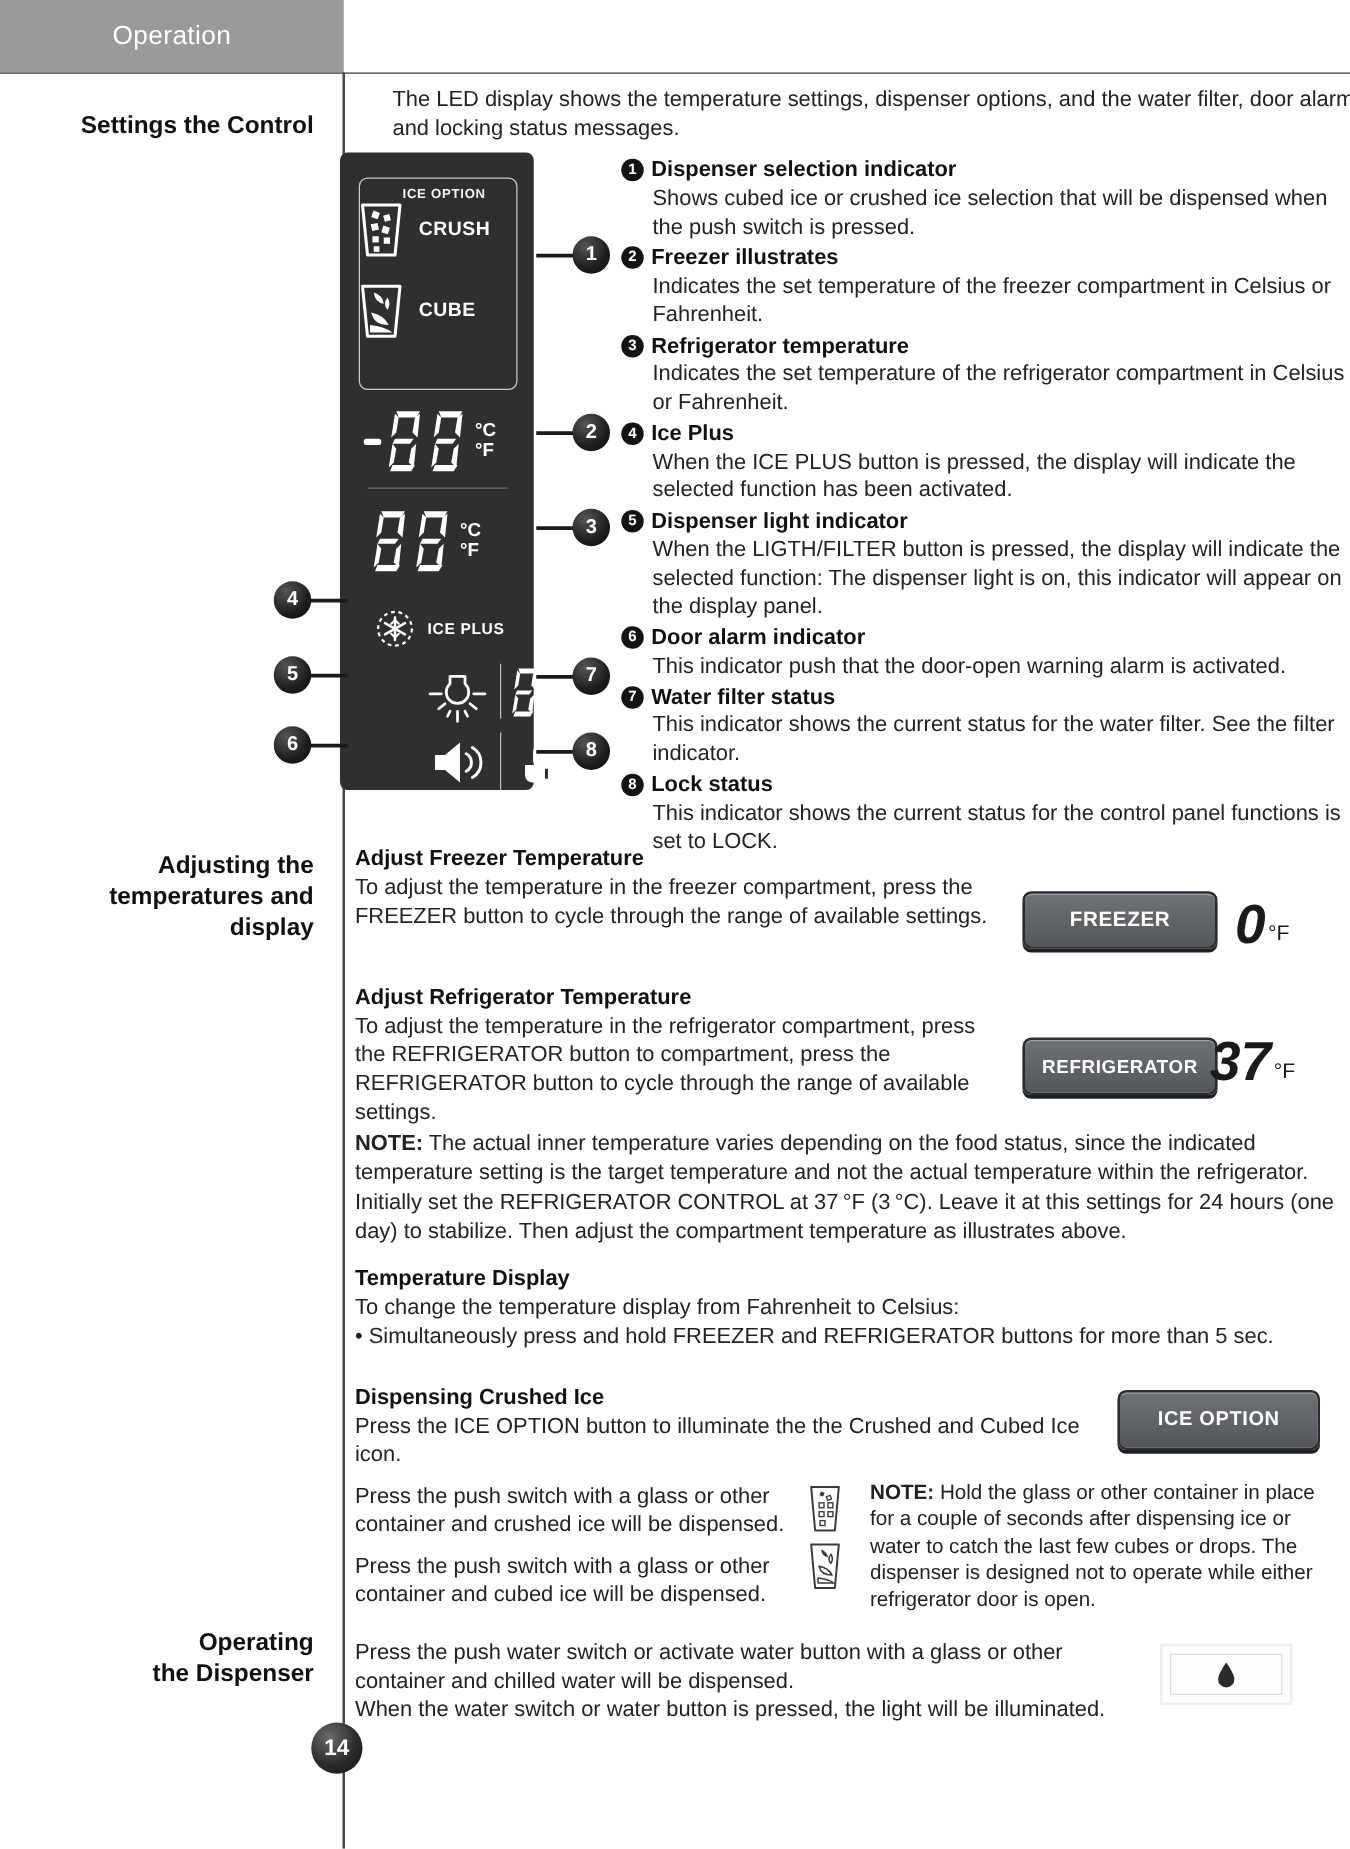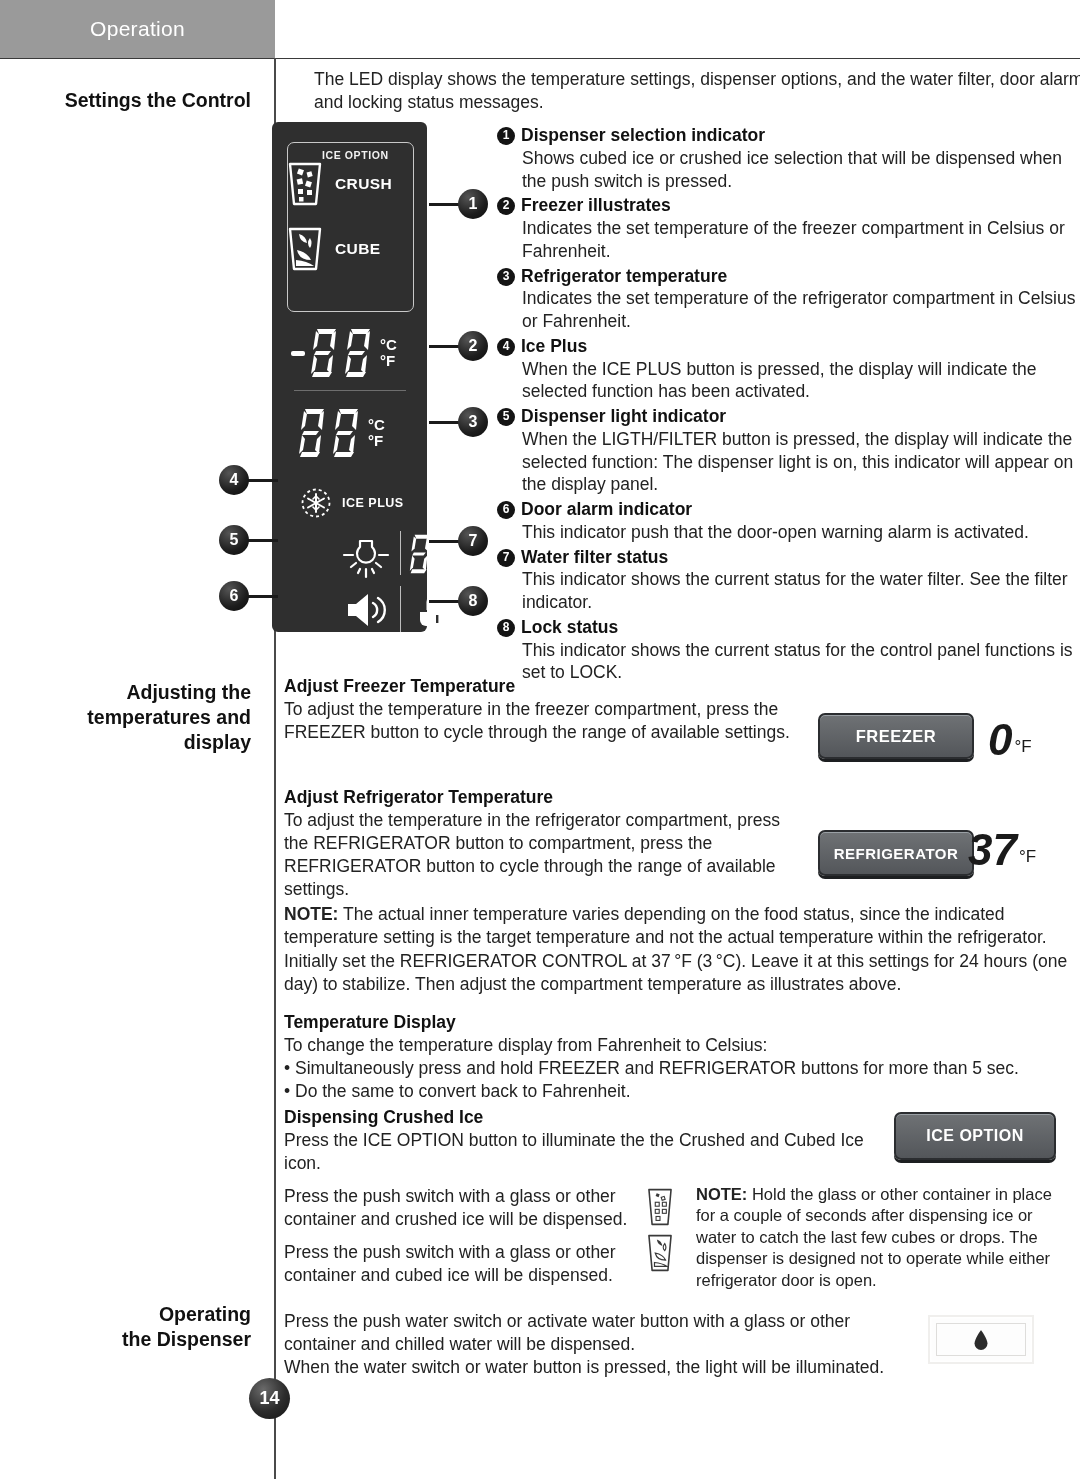--- a/index.html
+++ b/index.html
@@ -474,21 +474,20 @@
 </div>
 
 <div class="sec note-p" style="top:903px;width:790px;">
   <b>NOTE:</b><span> The actual inner temperature varies depending on the food status, since the indicated temperature setting is the target temperature and not the actual temperature within the refrigerator. Initially set the REFRIGERATOR CONTROL at 37 °F (3 °C). Leave it at this settings for 24 hours (one day) to stabilize. Then adjust the compartment temperature as illustrates above.</span>
 </div>
 
 <div class="sec" style="top:1012px;width:790px;">
   <div class="sec-title">Temperature Display</div>
   <div class="sec-body">To change the temperature display from Fahrenheit to Celsius:</div>
   <div class="sec-body">• Simultaneously press and hold FREEZER and REFRIGERATOR buttons for more than 5 sec.</div>
-  <div class="sec-body">• Do the same to convert back to Fahrenheit.</div>
 </div>
 
 <div class="sec" style="top:1107px;width:600px;">
   <div class="sec-title">Dispensing Crushed Ice</div>
   <div class="sec-body">Press the ICE OPTION button to illuminate the the Crushed and Cubed Ice icon.</div>
 </div>
 <div class="btn3d" id="btn-ice-option">
   <span>ICE OPTION</span>
 </div>
 

